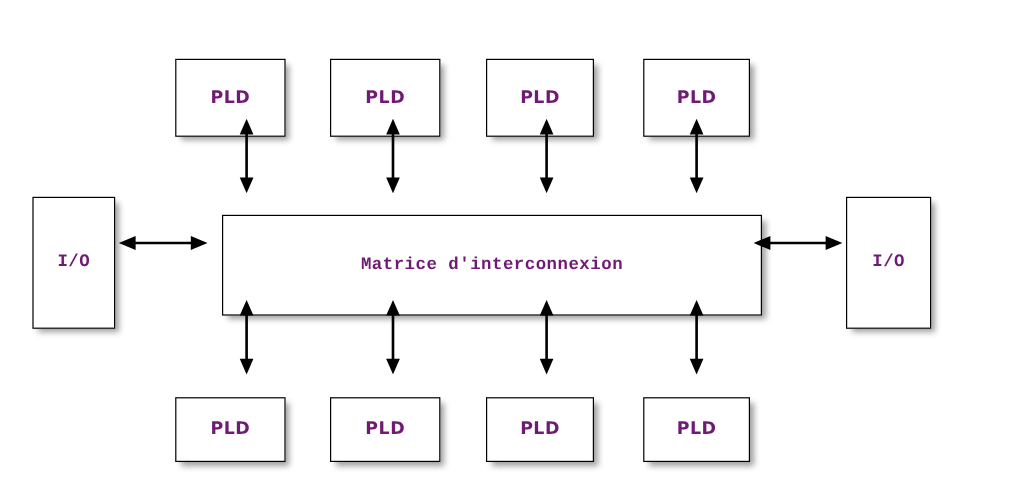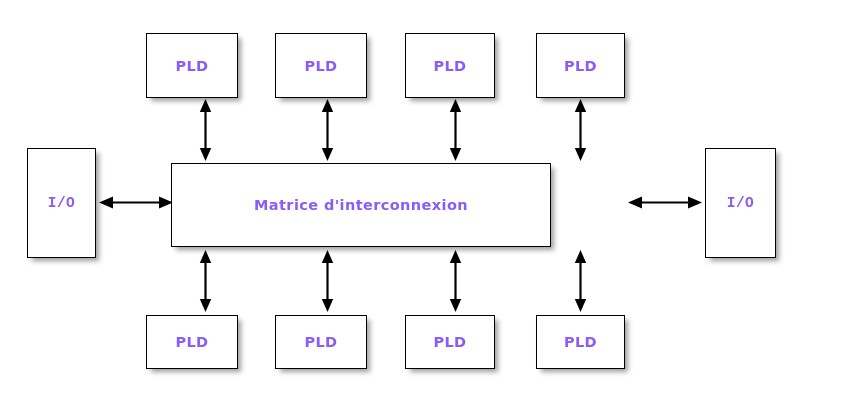--- a/index.html
+++ b/index.html
@@ -18,22 +18,23 @@
   }
   
   .box {
     position: absolute;
     box-sizing: border-box;
     background: #ffffff;
     border: 1.6px solid #000000;
     display: flex;
     align-items: center;
     justify-content: center;
-    color: #8b5cf6;
+    color: #701a75;
     box-shadow: 4px 4px 5px -1px rgba(0,0,0,0.38);
+    margin-top: 16px;
   }
   .box .label {
     font-weight: bold;
     letter-spacing: 0.4px;
     white-space: nowrap;
   }
   .pld-box .label   { font-size: 14.5px; }
   .io-box .label    { font-size: 14.5px; font-family: Liberation Mono, monospace; }
   .matrix-box .label{ font-size: 14.5px; }
 
@@ -95,21 +96,21 @@
   </div>
 
   <div class="arrow" style="left:99px; top:194px;">
     <svg width="74" height="17" viewBox="0 0 74 17">
       <line x1="11" y1="8.5" x2="63" y2="8.5" stroke="#000" stroke-width="2.2"></line>
       <polygon points="0,8.5 14,2.6 14,14.4" fill="#000"></polygon>
       <polygon points="74,8.5 60,2.6 60,14.4" fill="#000"></polygon>
     </svg>
   </div>
 
-  <div class="box matrix-box" style="left:171px; top:163px; width:380px; height:84px;">
+  <div class="box matrix-box" style="left:185px; top:163px; width:450px; height:84px;font-family:Liberation Mono, monospace;">
     <span class="label">Matrice d'interconnexion</span>
   </div>
 
   <div class="arrow" style="left:628px; top:194px;">
     <svg width="74" height="17" viewBox="0 0 74 17">
       <line x1="11" y1="8.5" x2="63" y2="8.5" stroke="#000" stroke-width="2.2"></line>
       <polygon points="0,8.5 14,2.6 14,14.4" fill="#000"></polygon>
       <polygon points="74,8.5 60,2.6 60,14.4" fill="#000"></polygon>
     </svg>
   </div>

